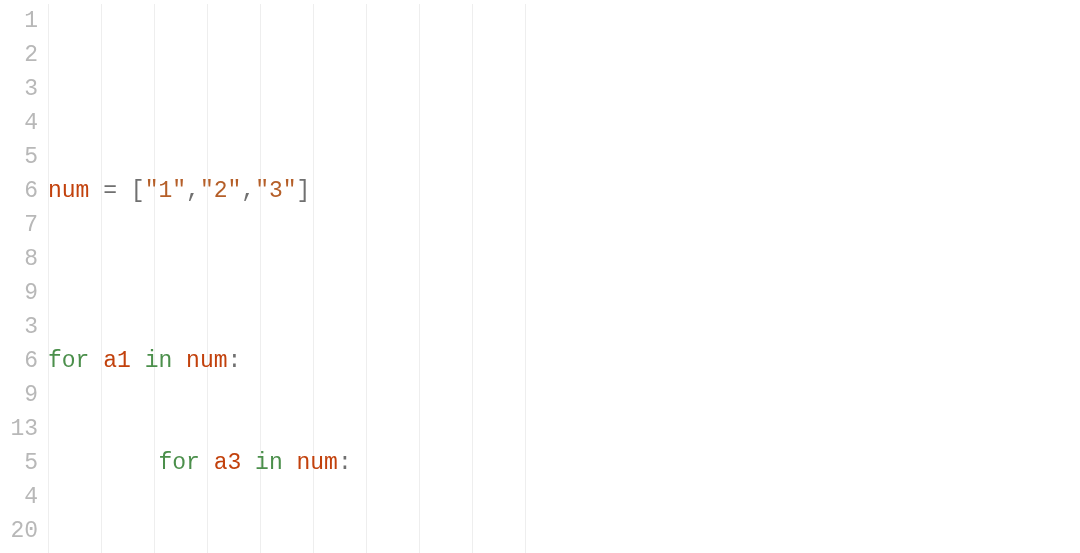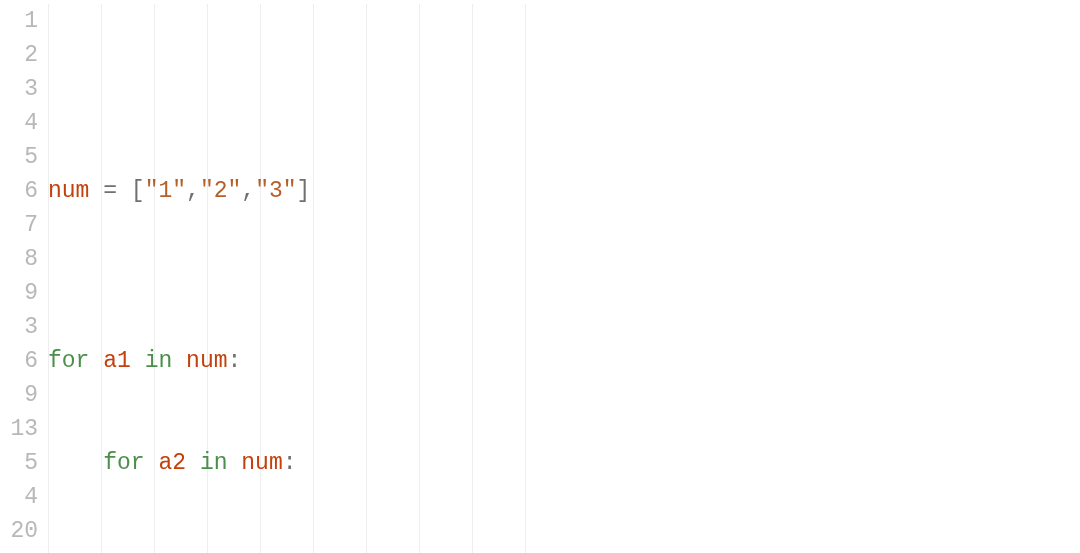--- a/index.html
+++ b/index.html
@@ -75,21 +75,20 @@
   </div>
 
   <div class="code">
     <div class="guides" id="guides"><div class="guide" style="left: 0px;"></div><div class="guide" style="left: 53px;"></div><div class="guide" style="left: 106px;"></div><div class="guide" style="left: 159px;"></div><div class="guide" style="left: 212px;"></div><div class="guide" style="left: 265px;"></div><div class="guide" style="left: 318px;"></div><div class="guide" style="left: 371px;"></div><div class="guide" style="left: 424px;"></div><div class="guide" style="left: 477px;"></div></div>
 
     
     <div class="line"><span class="id">num</span><span class="op"> = </span><span class="op">[</span><span class="str">"1"</span><span class="op">,</span><span class="str">"2"</span><span class="op">,</span><span class="str">"3"</span><span class="op">]</span></div>
 
     
     <div class="line"><span class="kw">for</span> <span class="id">a1</span> <span class="kw">in</span> <span class="id">num</span><span class="op">:</span></div>
-    <div class="line"><span class="sp">    </span><span class="kw">for</span> <span class="id">a2</span> <span class="kw">in</span> <span class="id">num</span><span class="op">:</span></div>
     <div class="line"><span class="sp">        </span><span class="kw">for</span> <span class="id">a3</span> <span class="kw">in</span> <span class="id">num</span><span class="op">:</span></div>
     
     
     
     
 
     
     
 
     

